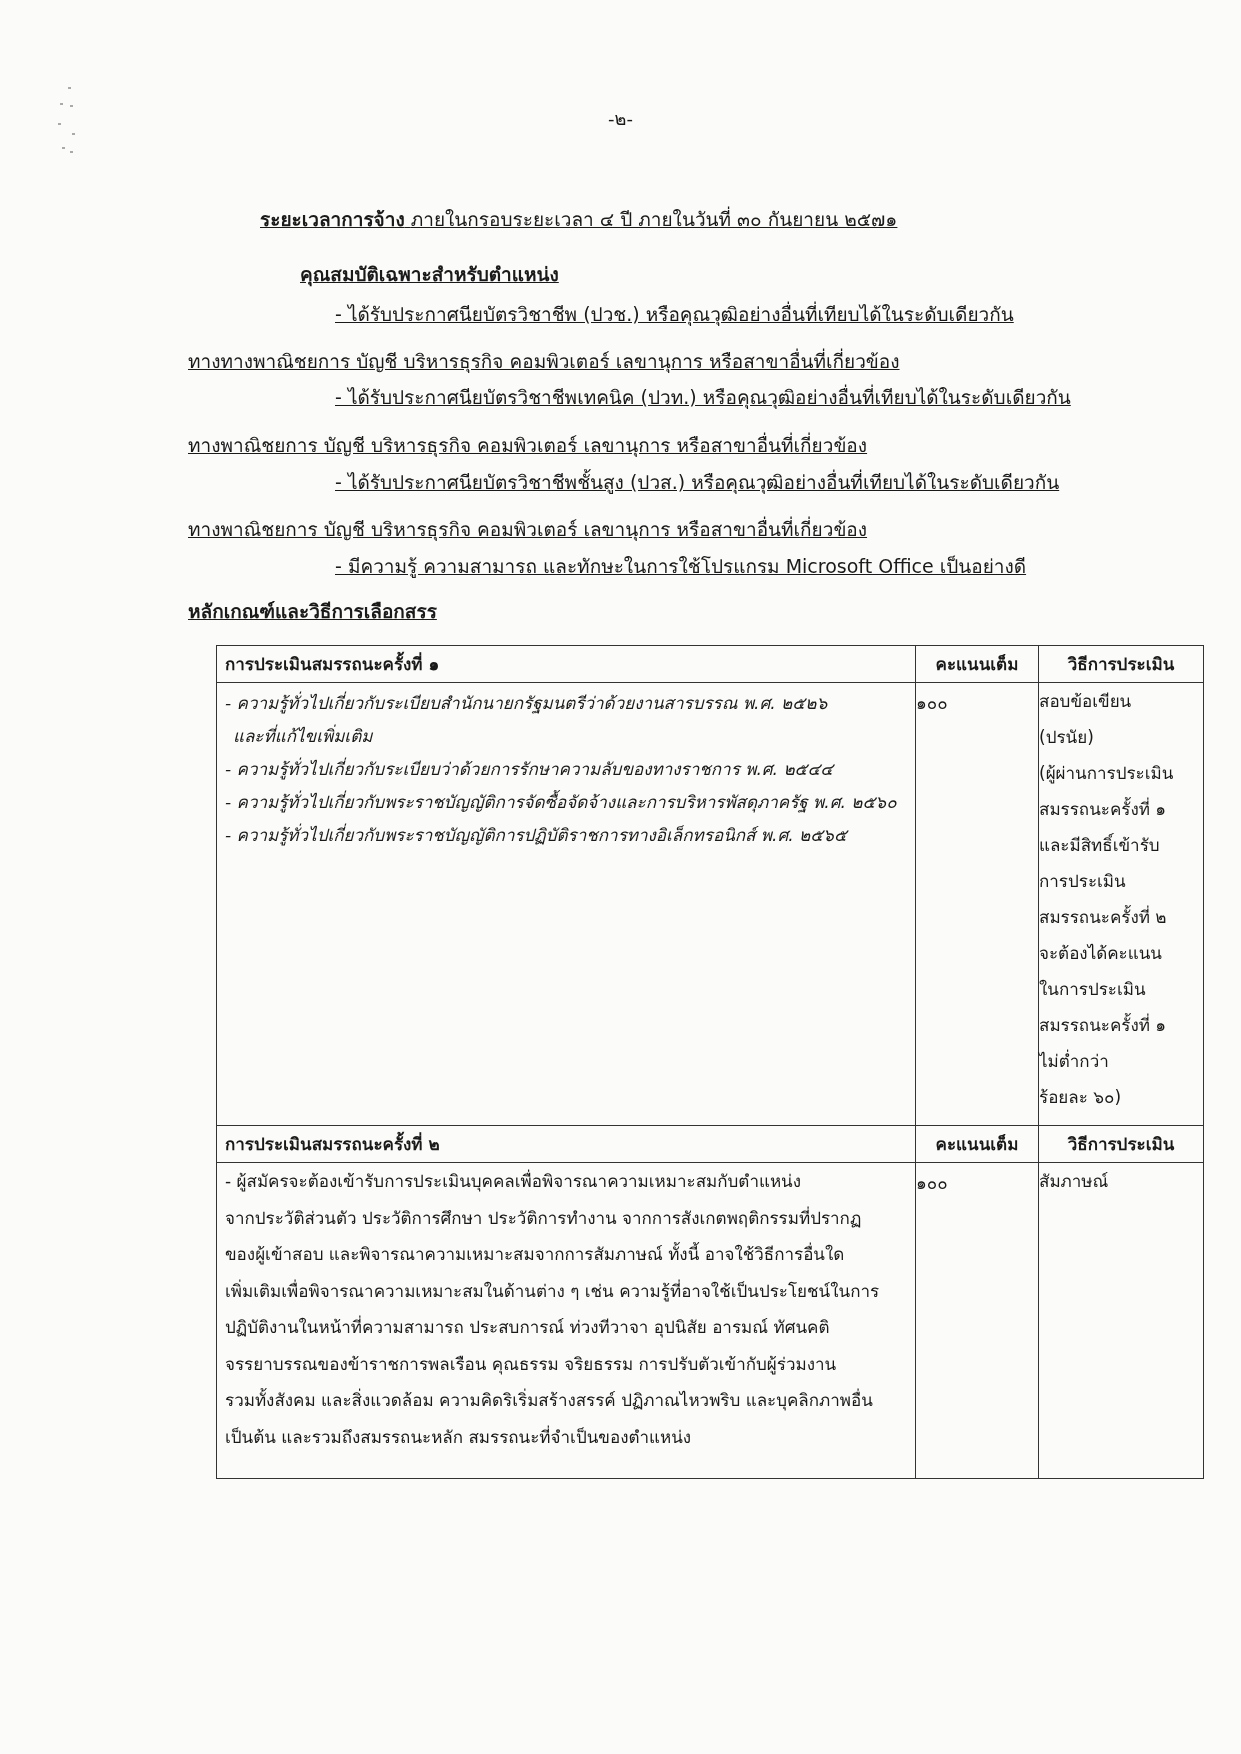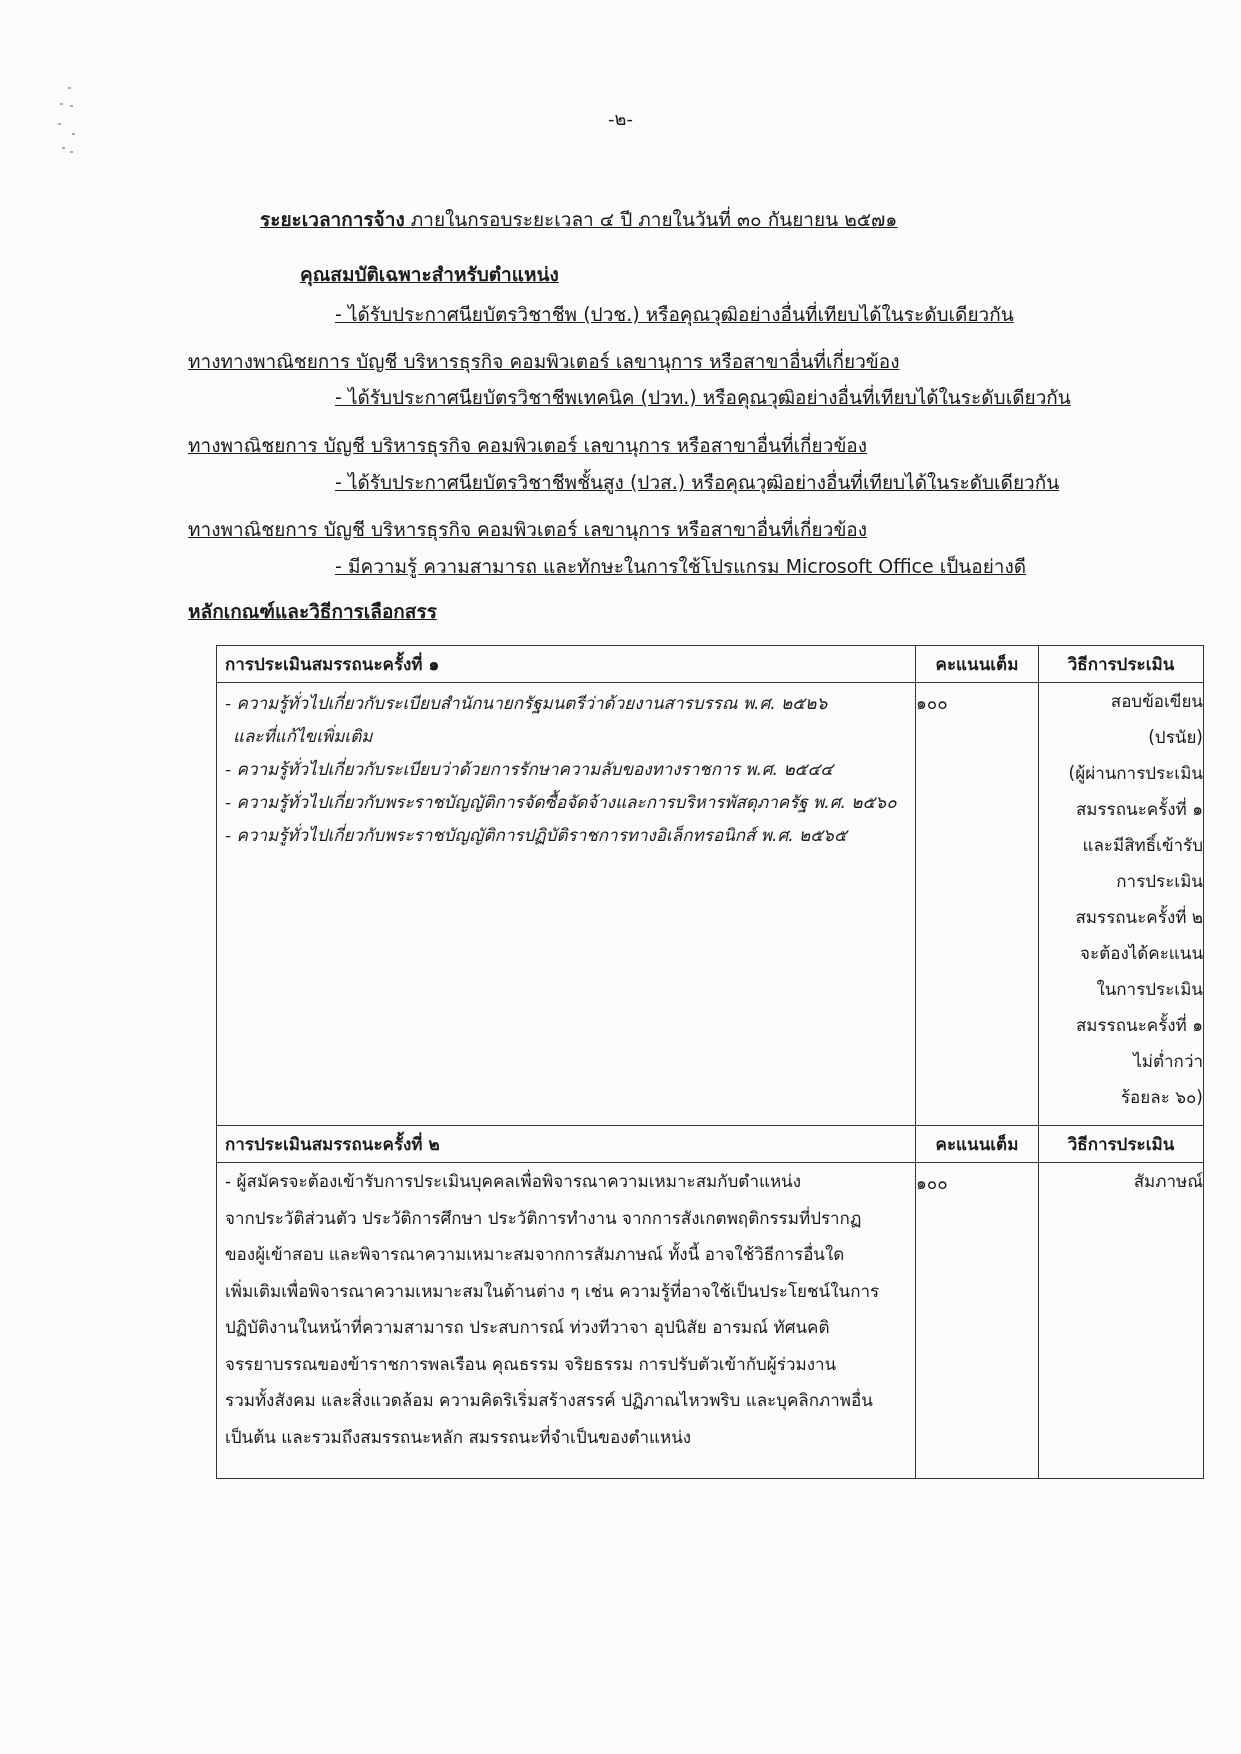--- a/index.html
+++ b/index.html
@@ -36,21 +36,21 @@
   .hdr td { height: 36px; vertical-align: middle !important; }
   .hdr .c1 { padding-left: 8px !important; font-weight: bold; }
   .hdr .c2, .hdr .c3 { text-align: center; font-weight: bold; }
   .c1 { width: 690px; }
   .c2 { width: 122px; }
   .c3 { width: 164px; }
   .body-cell-list { padding: 12px 8px 0 8px; font-style: italic; }
   .body-cell-list div { height: 33px; white-space: nowrap; }
   .body-cell-list .indent { padding-left: 8px; }
   .score { padding-top: 12px !important; }
-  .method { text-align: right; padding-top: 10px !important; }
+  .method { text-align: left; padding-top: 10px !important; }
   .method div { height: 36px; white-space: nowrap; }
   .para { padding: 10px 8px 0 8px; }
   .para div { height: 36.5px; white-space: nowrap; }
 </style>
 </head>
 <body>
 
 <div class="scan-marks">
   <span style="left:10px;top:2px"></span>
   <span style="left:2px;top:18px"></span>

